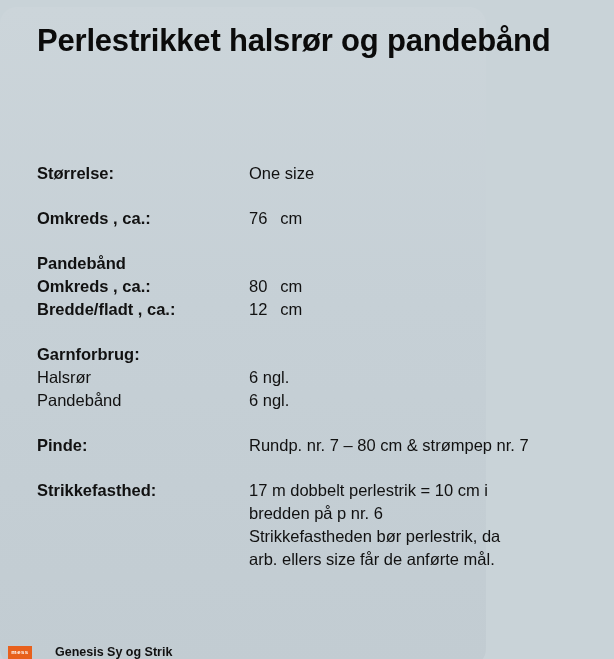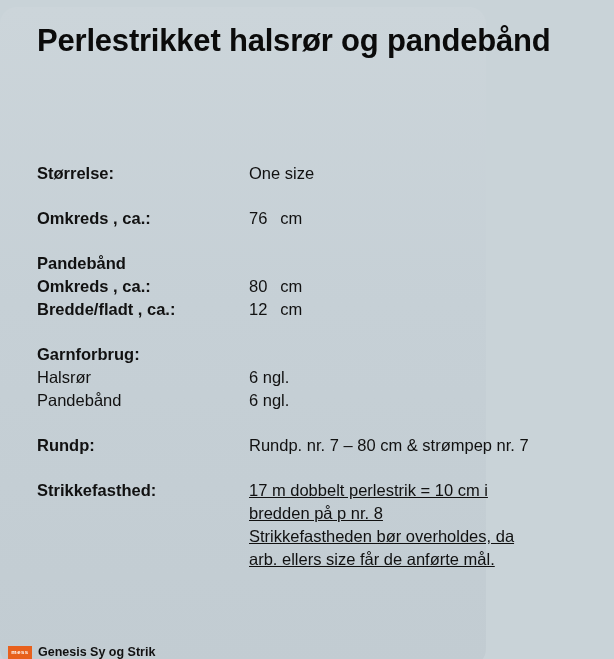--- a/index.html
+++ b/index.html
@@ -60,36 +60,35 @@
   }
   tr.gap td {
     height: 22px;
   }
   .bold {
     font-weight: bold;
   }
   .value-line {
     display: block;
     height: 23px;
-    text-decoration: underline;
   }
   .multiline {
     line-height: 1.42;
   }
   .unit {
     display: inline-block;
     margin-left: 13px;
   }
   .footer {
     position: absolute;
     left: 8px;
     bottom: 7px;
     display: flex;
     align-items: center;
-    gap: 6px;
+    gap: 23px;
   }
   .footer-logo {
     width: 24px;
     height: 13px;
     background: #e8601c;
     color: #ffffff;
     font-size: 6px;
     font-weight: bold;
     letter-spacing: 0.5px;
     display: flex;
@@ -150,32 +149,32 @@
           <td class="col-value">6 ngl.</td>
         </tr>
         <tr class="row">
           <td class="col-label">Pandebånd</td>
           <td class="col-value">6 ngl.</td>
         </tr>
         <tr class="gap">
           <td colspan="2">&nbsp;</td>
         </tr>
         <tr class="row">
-          <td class="col-label bold">Rundp:</td>
+          <td class="col-label bold">Pinde:</td>
           <td class="col-value">Rundp. nr. 7 – 80 cm &amp; strømpep nr. 7</td>
         </tr>
         <tr class="gap">
           <td colspan="2">&nbsp;</td>
         </tr>
         <tr class="row">
           <td class="col-label bold">Strikkefasthed:</td>
           <td class="col-value multiline">
             <span class="value-line">17 m dobbelt perlestrik = 10 cm i</span>
-            <span class="value-line">bredden på p nr. 8</span>
-            <span class="value-line">Strikkefastheden bør overholdes, da</span>
+            <span class="value-line">bredden på p nr. 6</span>
+            <span class="value-line">Strikkefastheden bør perlestrik, da</span>
             <span class="value-line">arb. ellers size får de anførte mål.</span>
           </td>
         </tr>
       </tbody>
   </table>
 
   <div class="footer">
     <div class="footer-logo">mess</div>
     <div class="footer-text">Genesis Sy og Strik</div>
   </div>

